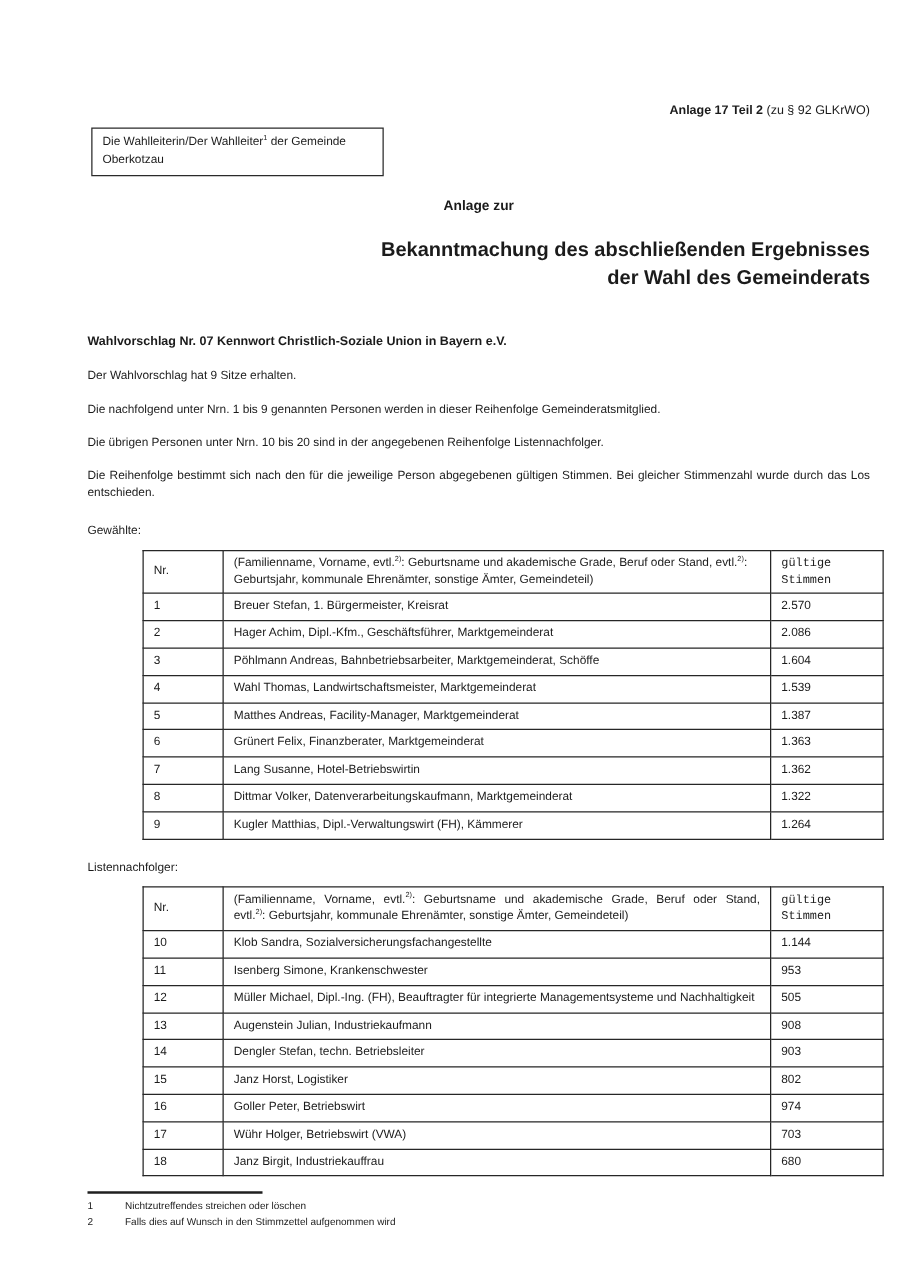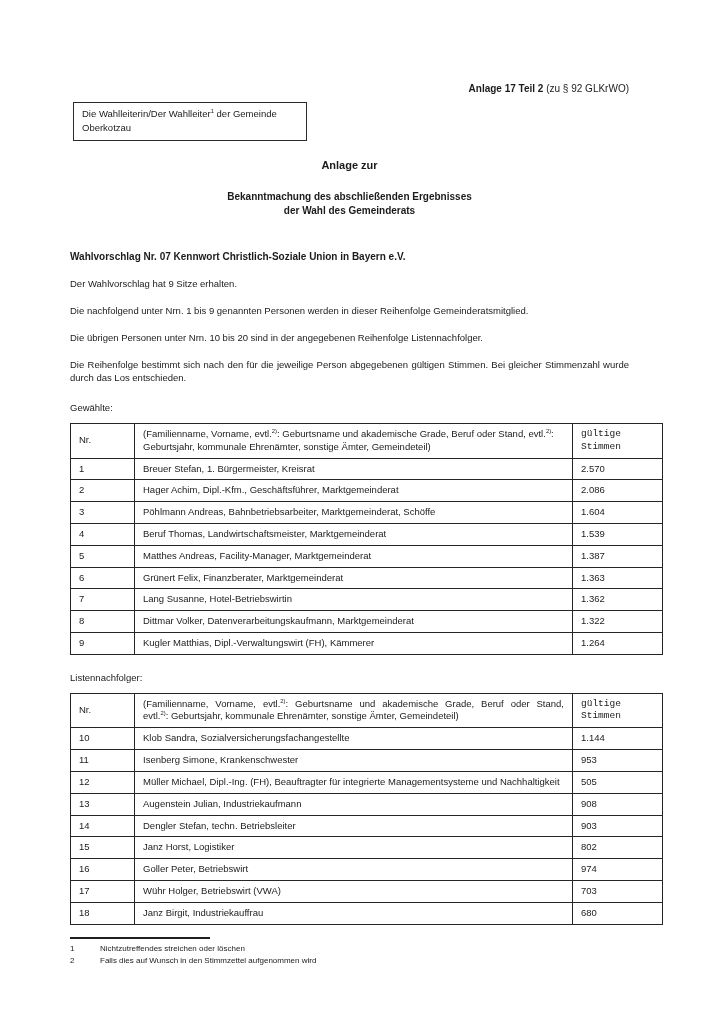--- a/index.html
+++ b/index.html
@@ -1,36 +1,36 @@
 <!DOCTYPE html>
 <html lang="de"><head>
 <meta charset="utf-8">
 <style>
   html,body{margin:0;padding:0;background:#ffffff;}
   .page{
     position:relative;width:724px;height:1024px;background:#ffffff;
     color:#1b1b1b;font-family:"Liberation Sans","DejaVu Sans",sans-serif;
     font-size:9.5px;line-height:1.45;overflow:hidden;box-sizing:border-box;
   }
-  .content{padding:0 95px 0 70px;}
+  .content{padding:0 28px 0 70px;}
   sup{font-size:0.62em;line-height:0;vertical-align:super;}
   .ref-line{margin-top:82px;text-align:right;font-size:10px;}
   .ref-bold{font-weight:bold;}
   .issuer-box{
     margin-top:5px;margin-left:3px;width:216px;border:1.5px solid #2a2a2a;
     padding:4px 8px;font-size:9.5px;line-height:1.55;
   }
   .h-anlage{margin-top:17px;text-align:center;font-weight:bold;font-size:11px;}
-  .h-title{margin-top:16px;text-align:center;font-weight:bold;font-size:10px;line-height:1.4;}
+  .h-title{margin-top:16px;text-align:right;font-weight:bold;font-size:16px;line-height:1.4;}
   .section-title{margin-top:32px;font-weight:bold;font-size:10px;}
   p.para{margin:13px 0 0 0;}
   p.para.justify{text-align:justify;}
   .list-label{margin-top:16px;}
   table.results{
-    border-collapse:collapse;table-layout:fixed;width:592px;margin-top:8px;
+    border-collapse:collapse;table-layout:fixed;width:592px;margin-top:8px;margin-left:44px;
   }
   table.results td,table.results th{
     border:1.5px solid #262626;padding:4px 8px;vertical-align:middle;
     font-size:9.5px;font-weight:normal;text-align:left;line-height:1.35;
   }
   col.c-nr{width:64px;}
   col.c-name{width:438px;}
   col.c-votes{width:90px;}
   th.th-nr{text-align:center;}
   th.th-votes{text-align:center;font-family:Liberation Mono, monospace;}
@@ -101,21 +101,21 @@
             <td class="cell-name">Hager Achim, Dipl.-Kfm., Geschäftsführer, Marktgemeinderat</td>
             <td class="cell-votes">2.086</td>
           </tr>
           <tr>
             <td class="cell-nr">3</td>
             <td class="cell-name">Pöhlmann Andreas, Bahnbetriebsarbeiter, Marktgemeinderat, Schöffe</td>
             <td class="cell-votes">1.604</td>
           </tr>
           <tr>
             <td class="cell-nr">4</td>
-            <td class="cell-name">Beruf Thomas, Landwirtschaftsmeister, Marktgemeinderat</td>
+            <td class="cell-name">Wahl Thomas, Landwirtschaftsmeister, Marktgemeinderat</td>
             <td class="cell-votes">1.539</td>
           </tr>
           <tr>
             <td class="cell-nr">5</td>
             <td class="cell-name">Matthes Andreas, Facility-Manager, Marktgemeinderat</td>
             <td class="cell-votes">1.387</td>
           </tr>
           <tr>
             <td class="cell-nr">6</td>
             <td class="cell-name">Grünert Felix, Finanzberater, Marktgemeinderat</td>

